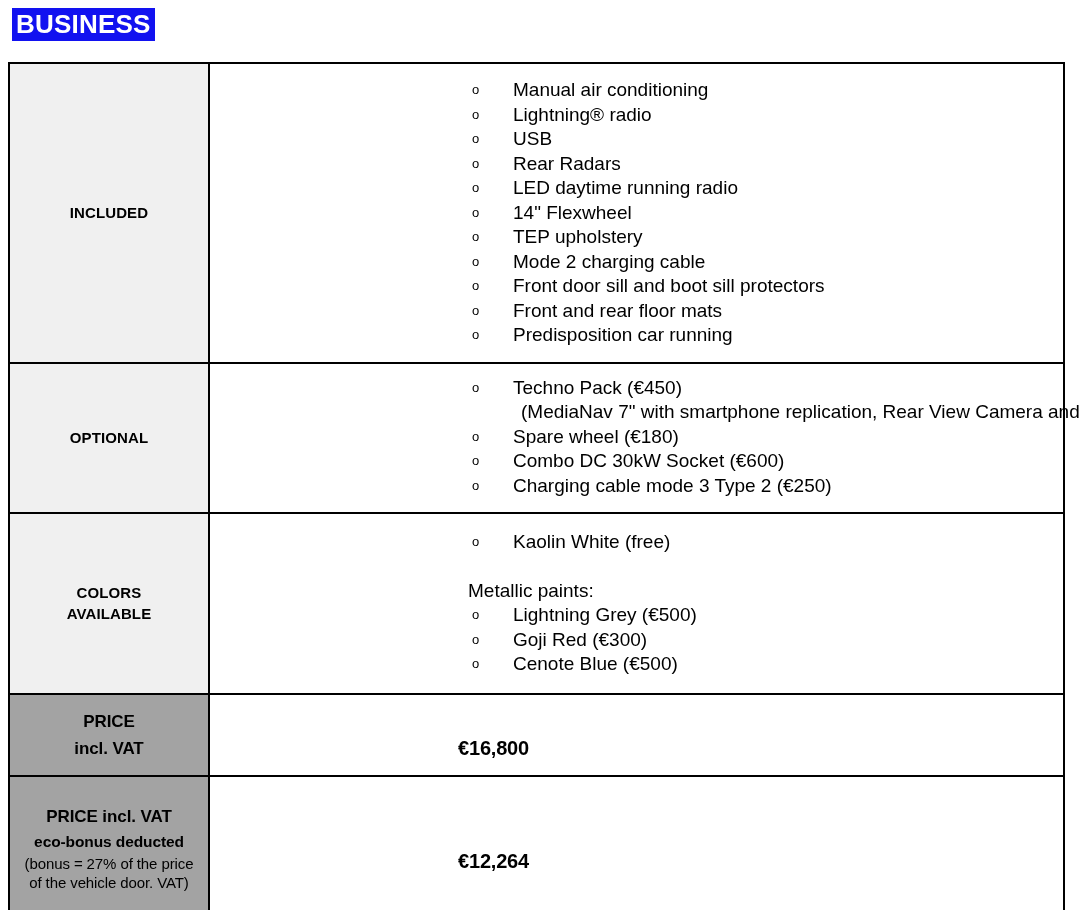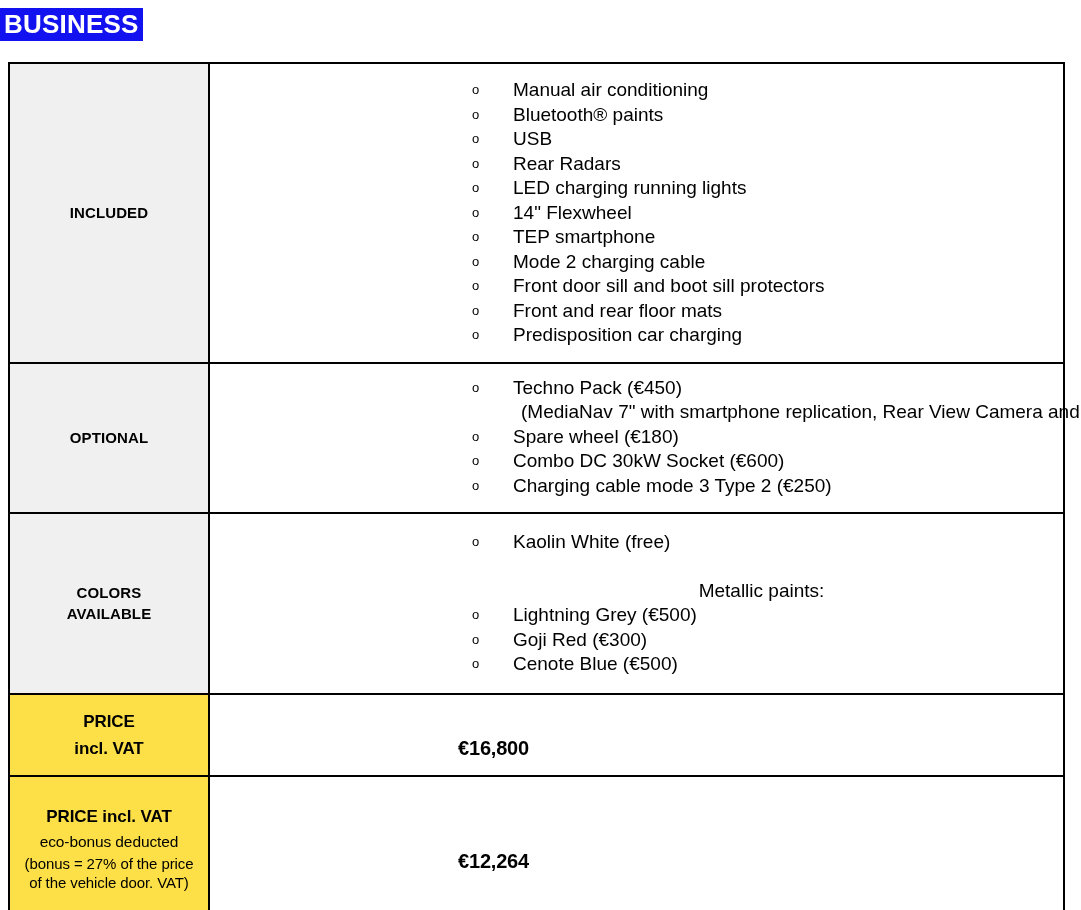--- a/index.html
+++ b/index.html
@@ -12,21 +12,21 @@
     height: 910px;
     font-family: "Liberation Sans", sans-serif;
     color: #000000;
     position: relative;
     overflow: hidden;
   }
 
   
   .title-wrap {
     position: absolute;
-    left: 0;
+    left: 12px;
     top: 8px;
   }
   .title-highlight {
     display: inline-block;
     background: #1212f0;
     color: #ffffff;
     font-weight: bold;
     font-size: 26px;
     line-height: 30px;
     padding: 1px 4px 2px 4px;
@@ -94,43 +94,42 @@
   }
 
   
   .colors-body {
     padding: 16px 8px 16px 0;
   }
   .colors-heading {
     font-size: 19px;
     line-height: 24.5px;
     padding-left: 258px;
-    text-align: center;
   }
   .colors-gap {
     height: 24px;
   }
 
   
   .price-label {
-    background: #fde047;
+    background: #a3a3a3;
     text-align: center;
     font-family: "Liberation Sans Narrow", "Liberation Sans", sans-serif;
     padding: 10px 6px;
   }
   .price-label .pl-main {
     display: block;
     font-weight: bold;
     font-size: 17px;
     line-height: 27px;
     letter-spacing: -0.1px;
   }
   .price-label .pl-sub {
     display: block;
-    font-weight: normal;
+    font-weight: bold;
     font-size: 15.5px;
     line-height: 24px;
     letter-spacing: -0.1px;
   }
   .price-label .pl-note {
     display: block;
     font-weight: normal;
     font-size: 15px;
     line-height: 19px;
     letter-spacing: -0.1px;
@@ -164,57 +163,57 @@
     <tr>
       <td class="col-label">INCLUDED</td>
       <td class="col-body">
         <ul class="feature-list">
           <li class="feature-item">
             <span class="bullet">o</span>
             <span>Manual air conditioning</span>
           </li>
           <li class="feature-item">
             <span class="bullet">o</span>
-            <span>Bluetooth® paints</span>
+            <span>Lightning® radio</span>
           </li>
           <li class="feature-item">
             <span class="bullet">o</span>
             <span>USB</span>
           </li>
           <li class="feature-item">
             <span class="bullet">o</span>
             <span>Rear Radars</span>
           </li>
           <li class="feature-item">
             <span class="bullet">o</span>
-            <span>LED charging running lights</span>
+            <span>LED daytime running radio</span>
           </li>
           <li class="feature-item">
             <span class="bullet">o</span>
             <span>14" Flexwheel</span>
           </li>
           <li class="feature-item">
             <span class="bullet">o</span>
-            <span>TEP smartphone</span>
+            <span>TEP upholstery</span>
           </li>
           <li class="feature-item">
             <span class="bullet">o</span>
             <span>Mode 2 charging cable</span>
           </li>
           <li class="feature-item">
             <span class="bullet">o</span>
             <span>Front door sill and boot sill protectors</span>
           </li>
           <li class="feature-item">
             <span class="bullet">o</span>
             <span>Front and rear floor mats</span>
           </li>
           <li class="feature-item">
             <span class="bullet">o</span>
-            <span>Predisposition car charging</span>
+            <span>Predisposition car running</span>
           </li>
         </ul>
       </td>
     </tr>
 
     <tr>
       <td class="col-label">OPTIONAL</td>
       <td class="col-body">
         <ul class="feature-list tight">
           <li class="feature-item">

